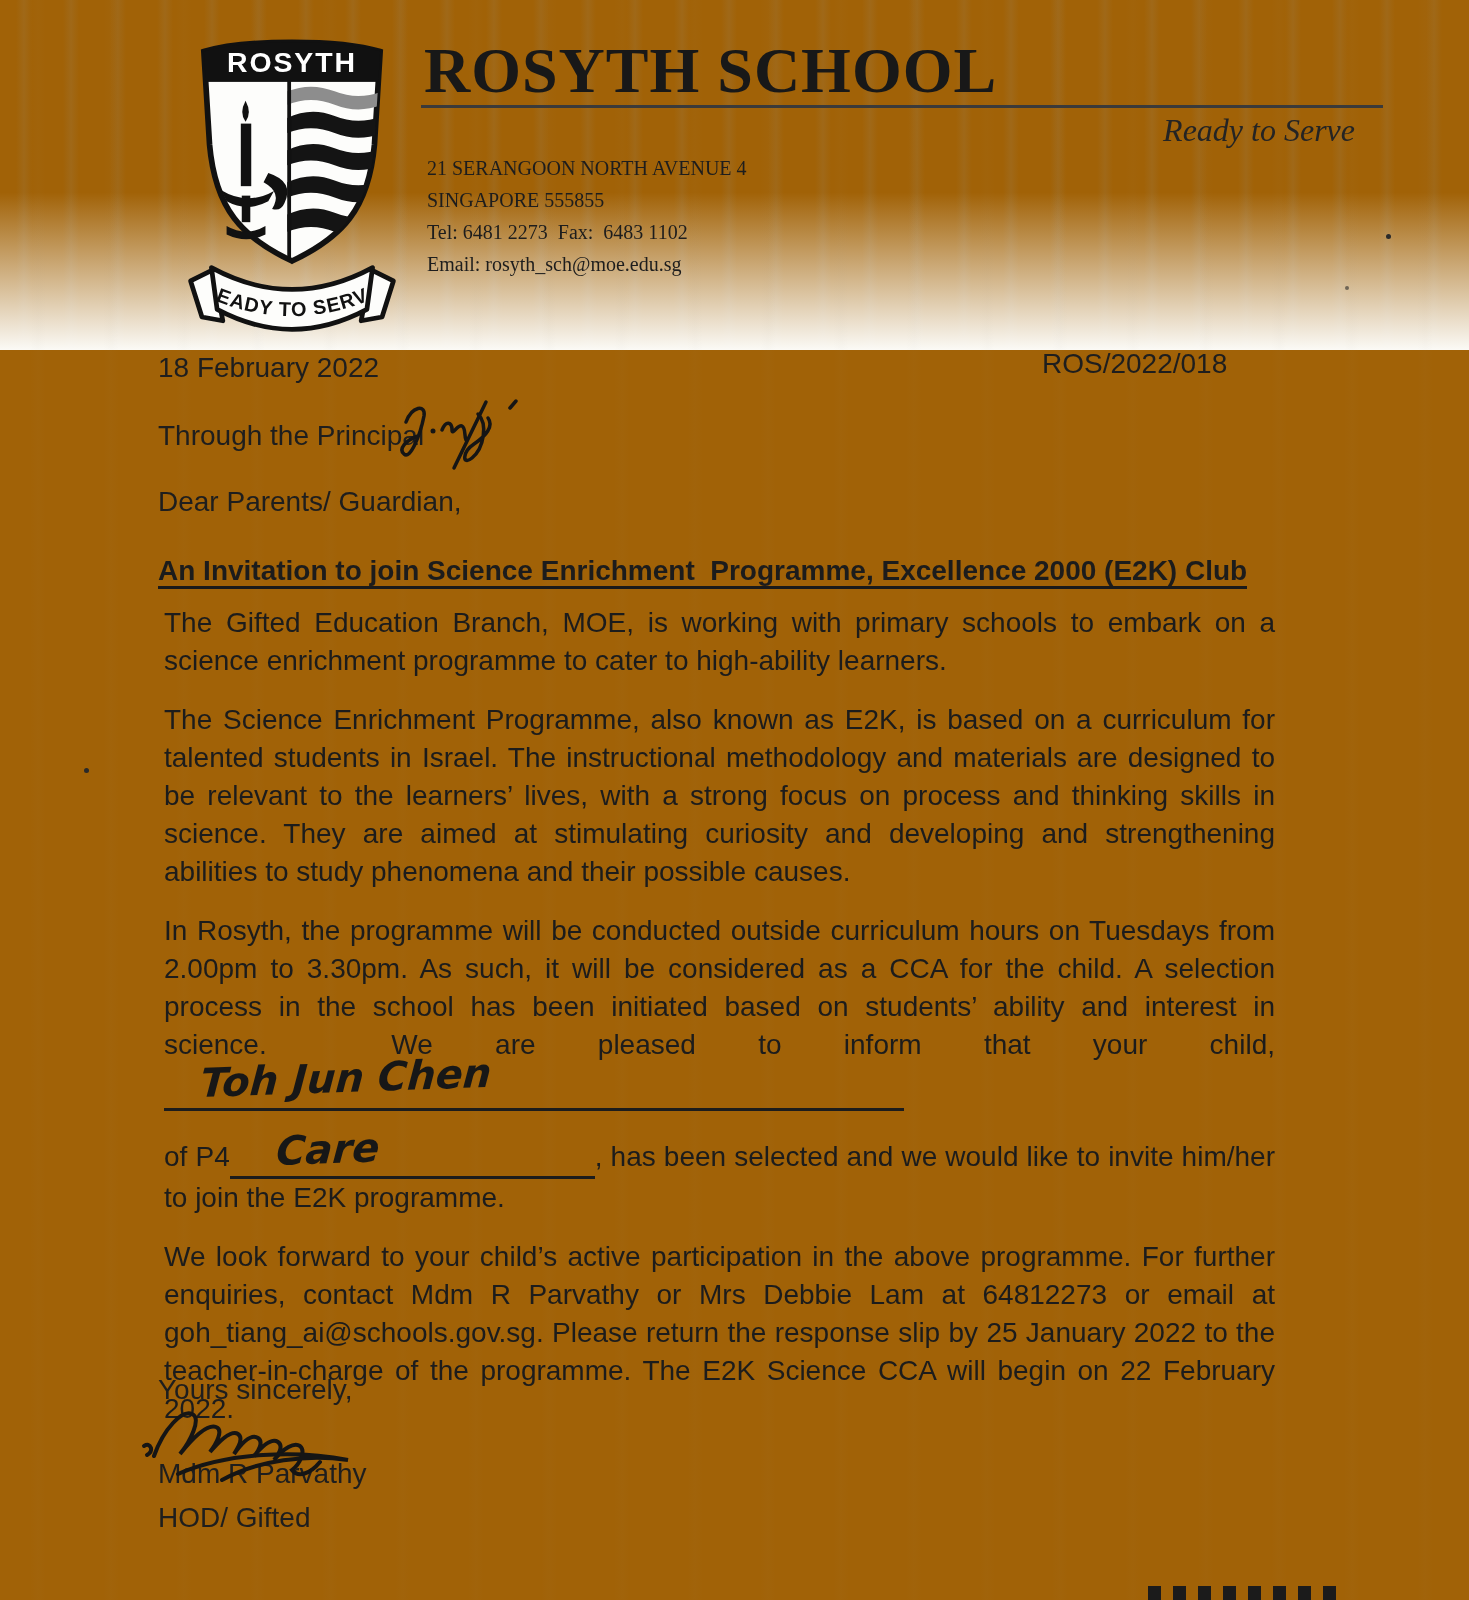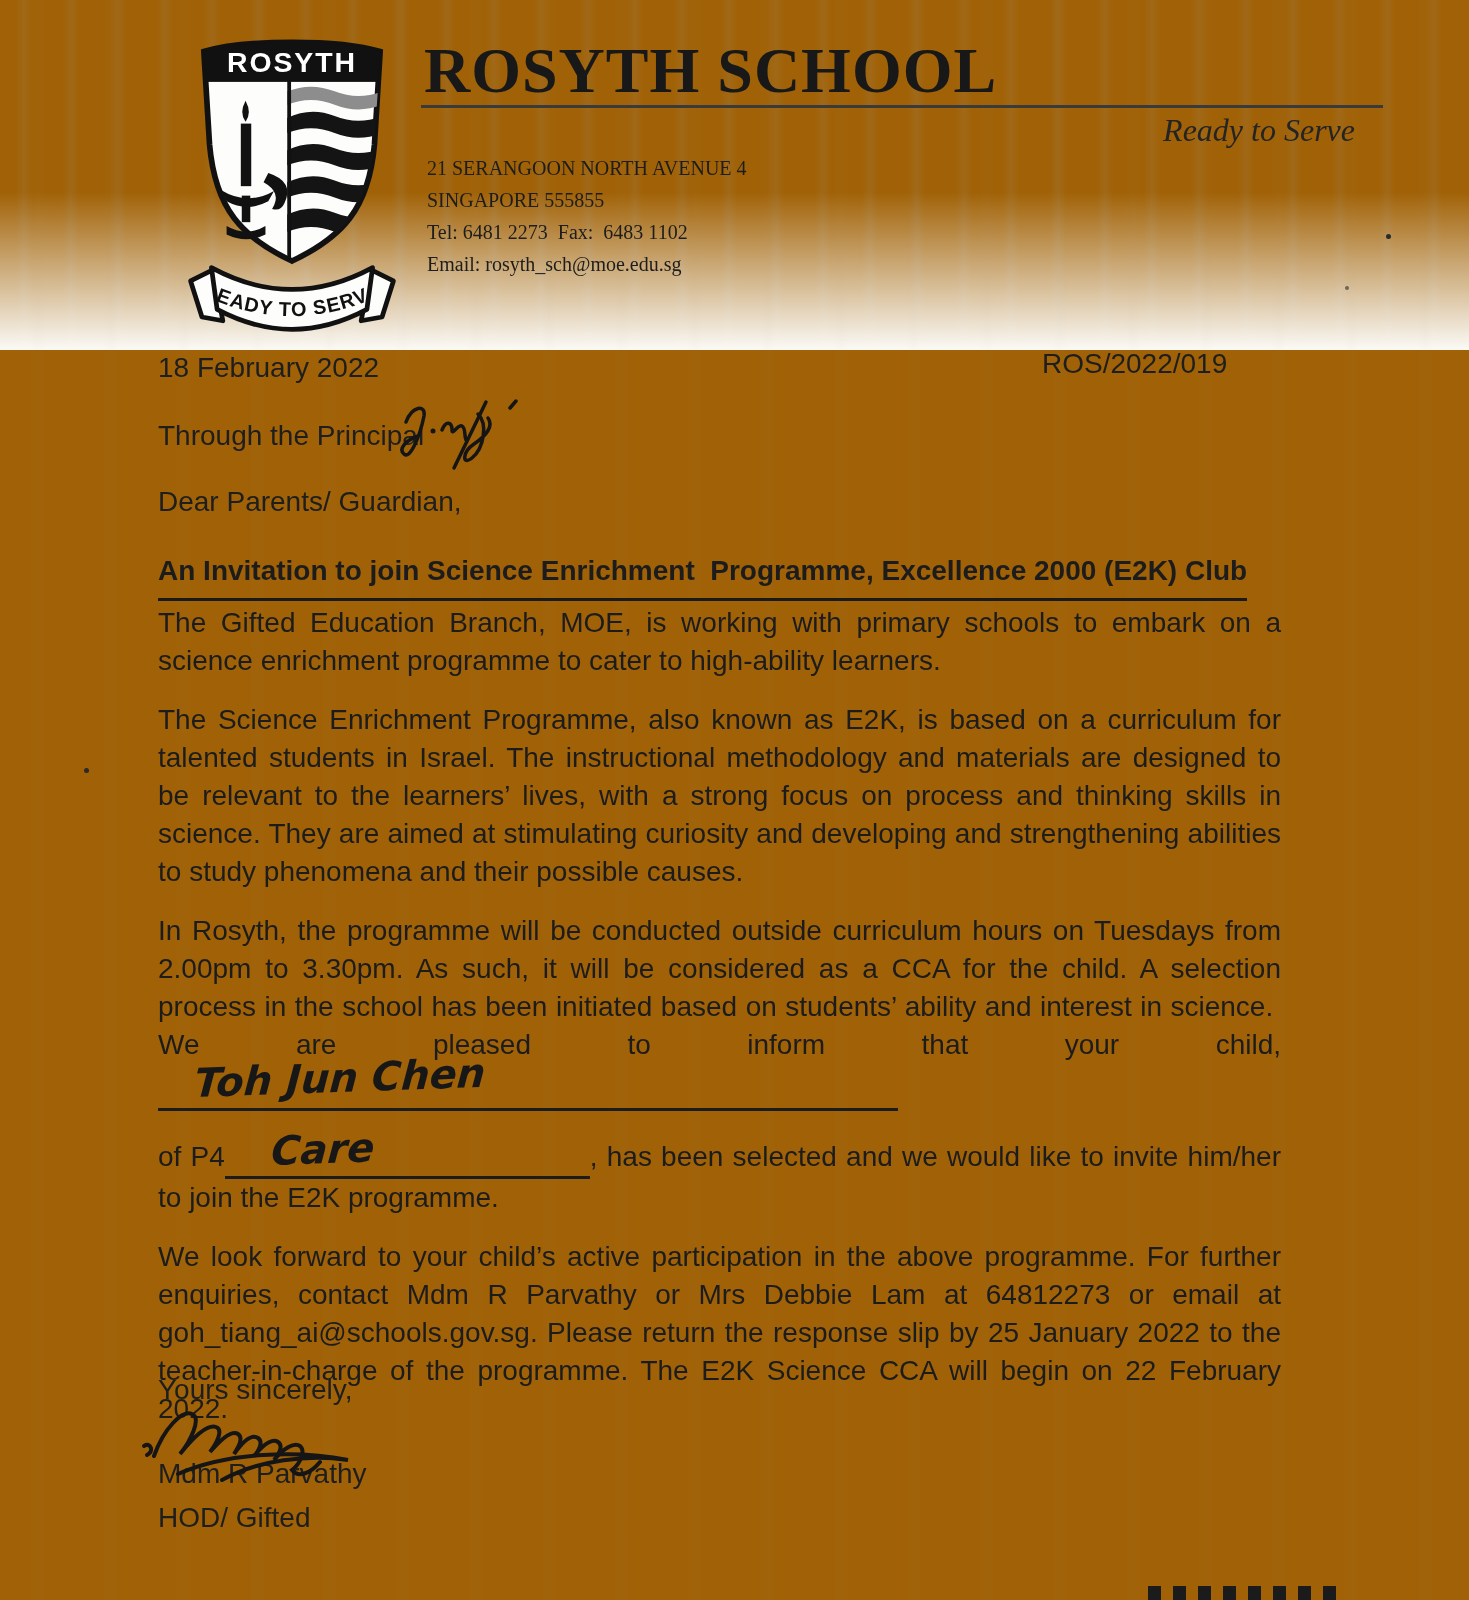--- a/index.html
+++ b/index.html
@@ -48,22 +48,22 @@
   .through-line{position:absolute;left:158px;top:420px;font-size:28px;}
   .sig-principal{position:absolute;left:392px;top:396px;width:160px;height:92px;}
   .salutation{position:absolute;left:158px;top:486px;font-size:28px;}
   .letter-body{
     position:absolute;left:158px;top:552px;width:1123px;
     font-size:28px;line-height:38px;color:#1c1c1c;
   }
   .subject{
     font-weight:bold;margin:0 0 14px 0;font-size:28px;
   }
-  .subject span{border-bottom:3px solid #1a1a1a;padding-bottom:12px;}
-  .para{margin:0;text-align:justify;}
+  .subject span{border-bottom:3px solid #1a1a1a;padding-bottom:0;}
+  .para{margin:6px;text-align:justify;}
   .para + .para{margin-top:21px;}
   .para-selection{margin-top:36px;}
   .para-close{margin-top:26px;}
   .blank{
     display:inline-block;border-bottom:3px solid #1c1c1c;vertical-align:baseline;
     position:relative;
   }
   .blank-name{width:705px;padding-left:35px;}
   .blank-class{width:320px;padding-left:45px;}
   .hand{
@@ -133,21 +133,21 @@
   <div class="title-rule"></div>
   <div class="motto">Ready to Serve</div>
   <div class="address">
     <div>21 SERANGOON NORTH AVENUE 4</div>
     <div>SINGAPORE 555855</div>
     <div>Tel: 6481 2273&nbsp; Fax:&nbsp; 6483 1102</div>
     <div>Email: rosyth_sch@moe.edu.sg</div>
   </div>
 
   <div class="date-line">18 February 2022</div>
-  <div class="ref-line">ROS/2022/019</div>
+  <div class="ref-line">ROS/2022/018</div>
 
   <div class="through-line">Through the Principal</div>
   <svg class="sig-principal" viewBox="0 0 160 92">
     <g fill="none" stroke="#151515" stroke-width="3.5" stroke-linecap="round">
       <path d="M14,26 C20,10 34,8 32,20 C28,40 18,64 12,58 C6,53 14,44 26,40"></path>
       <path d="M50,34 C54,24 60,26 60,34 C60,40 66,28 70,30 C74,32 72,40 74,44"></path>
       <path d="M94,6 L62,72"></path>
       <path d="M86,18 C96,28 92,52 80,62 C70,70 70,56 82,48 C94,40 102,30 96,22"></path>
       <path d="M118,12 L124,5"></path>
     </g>

